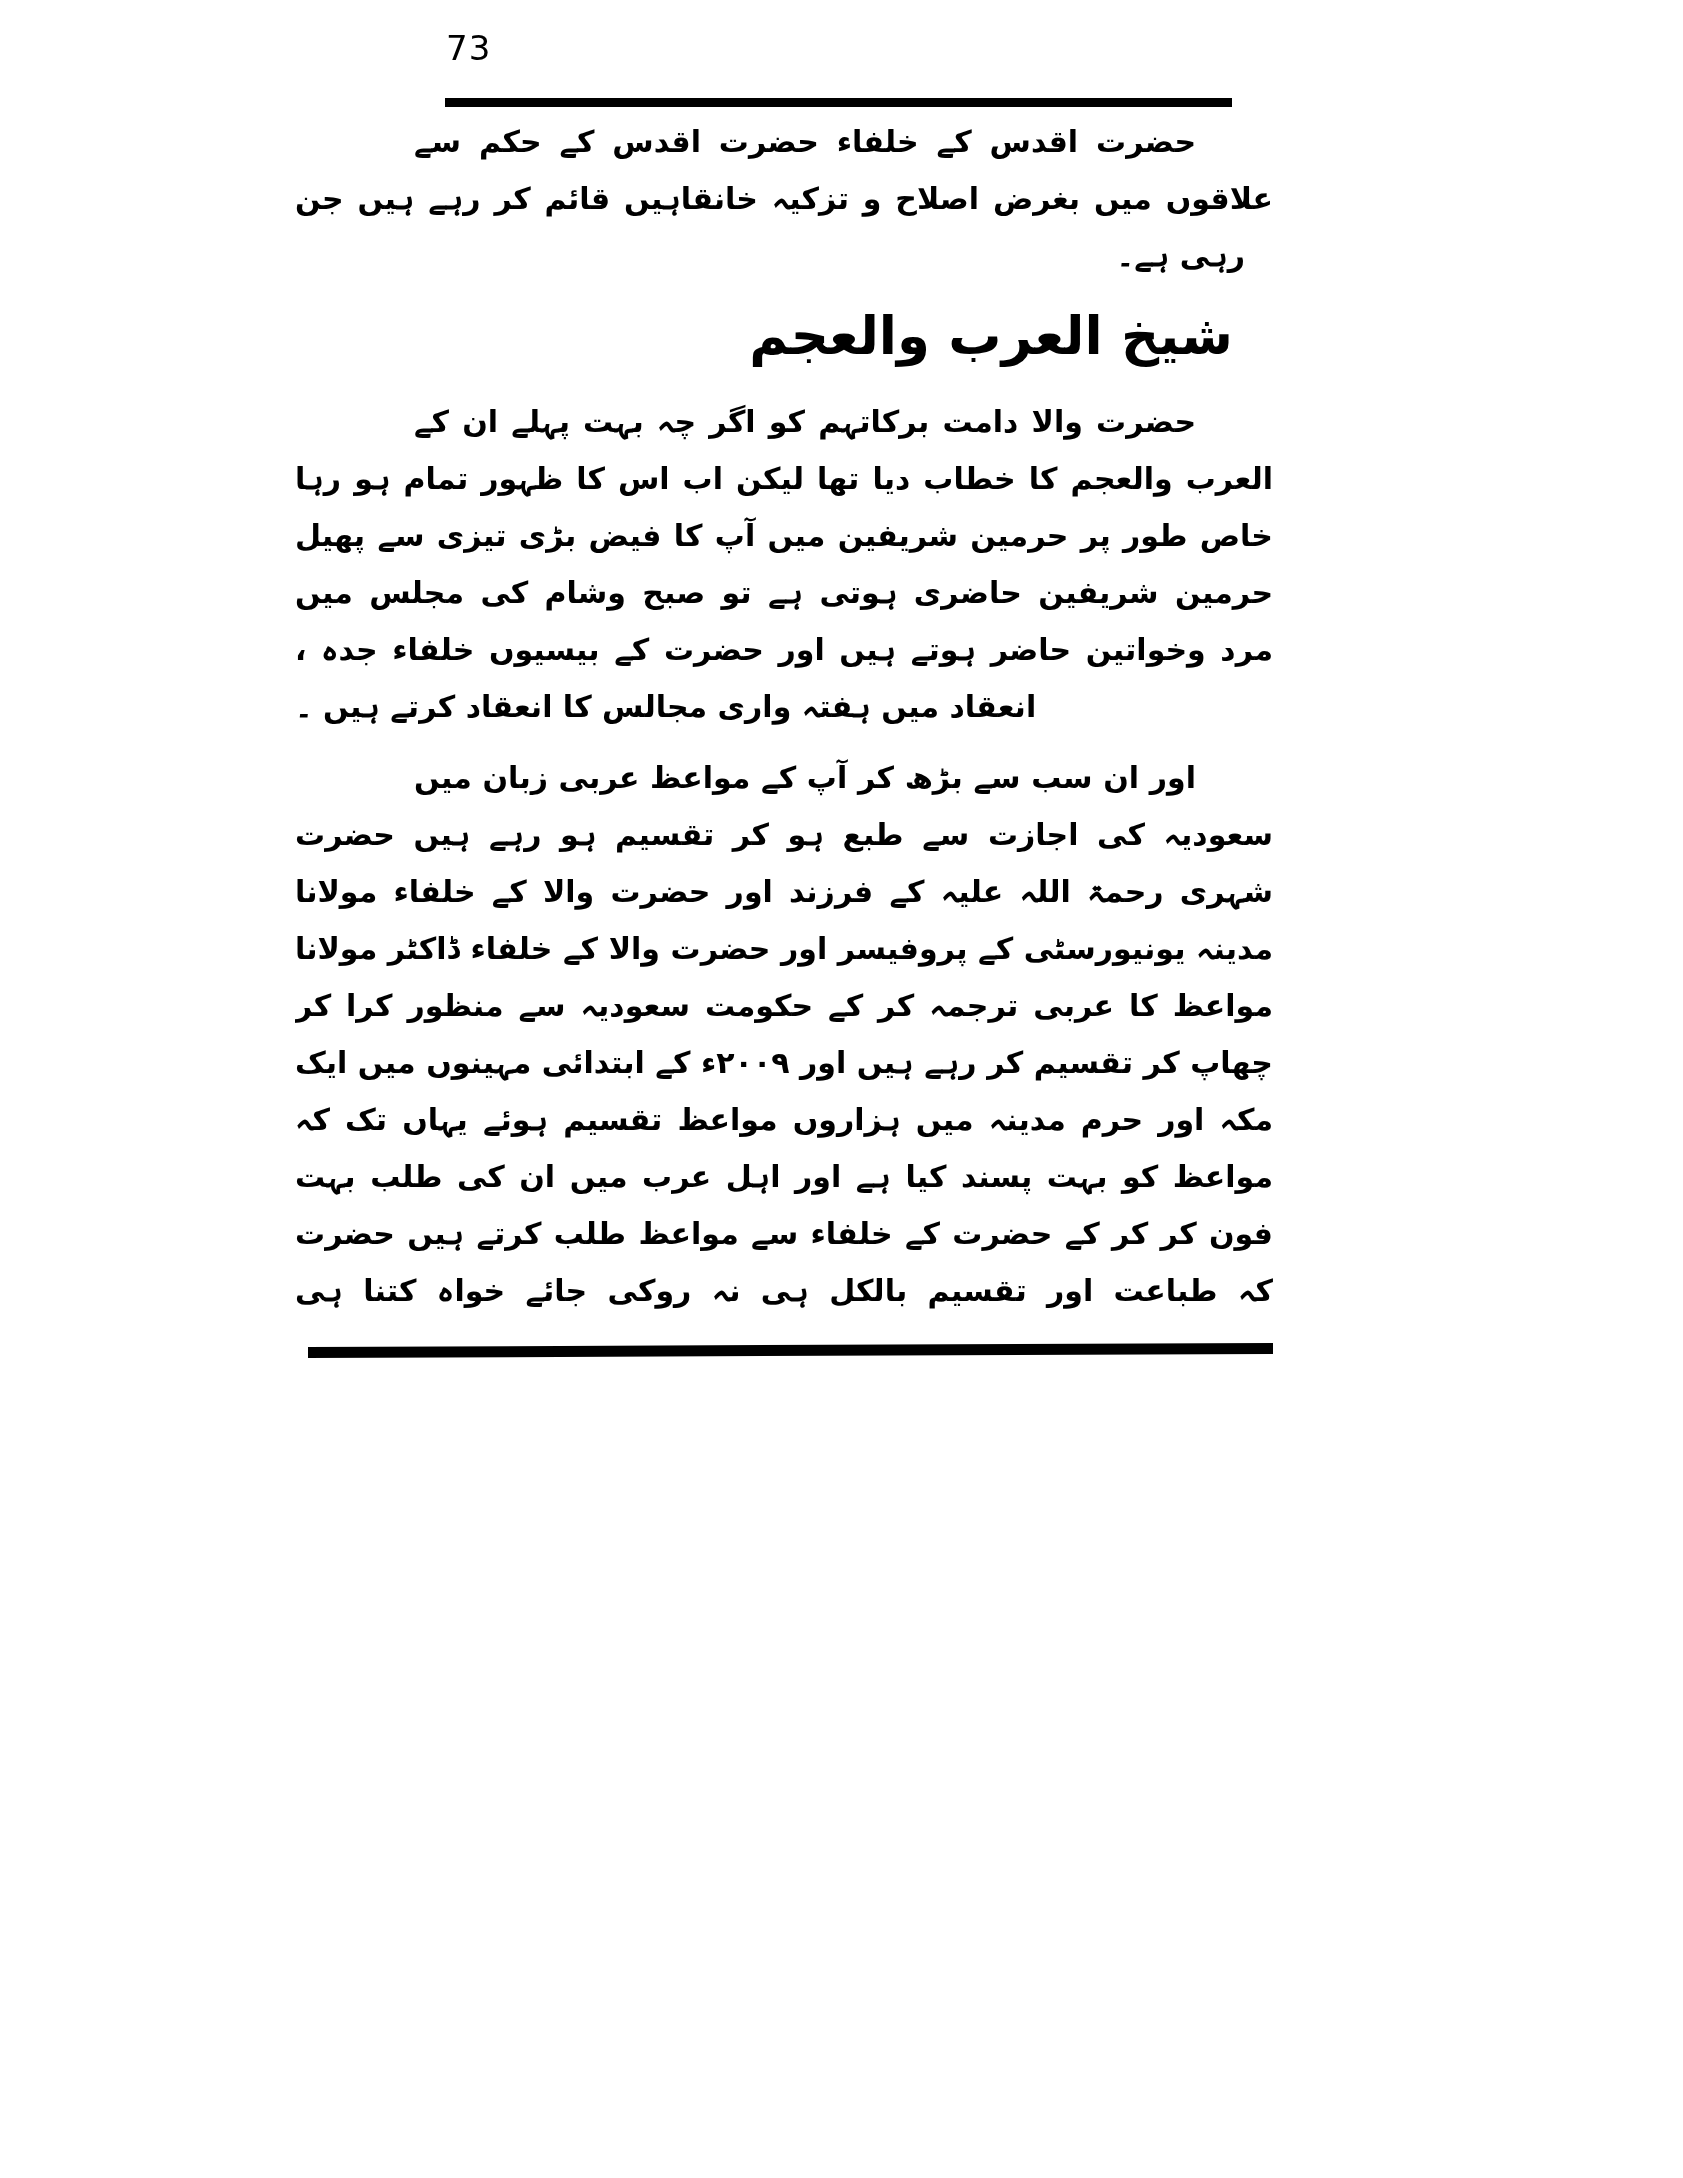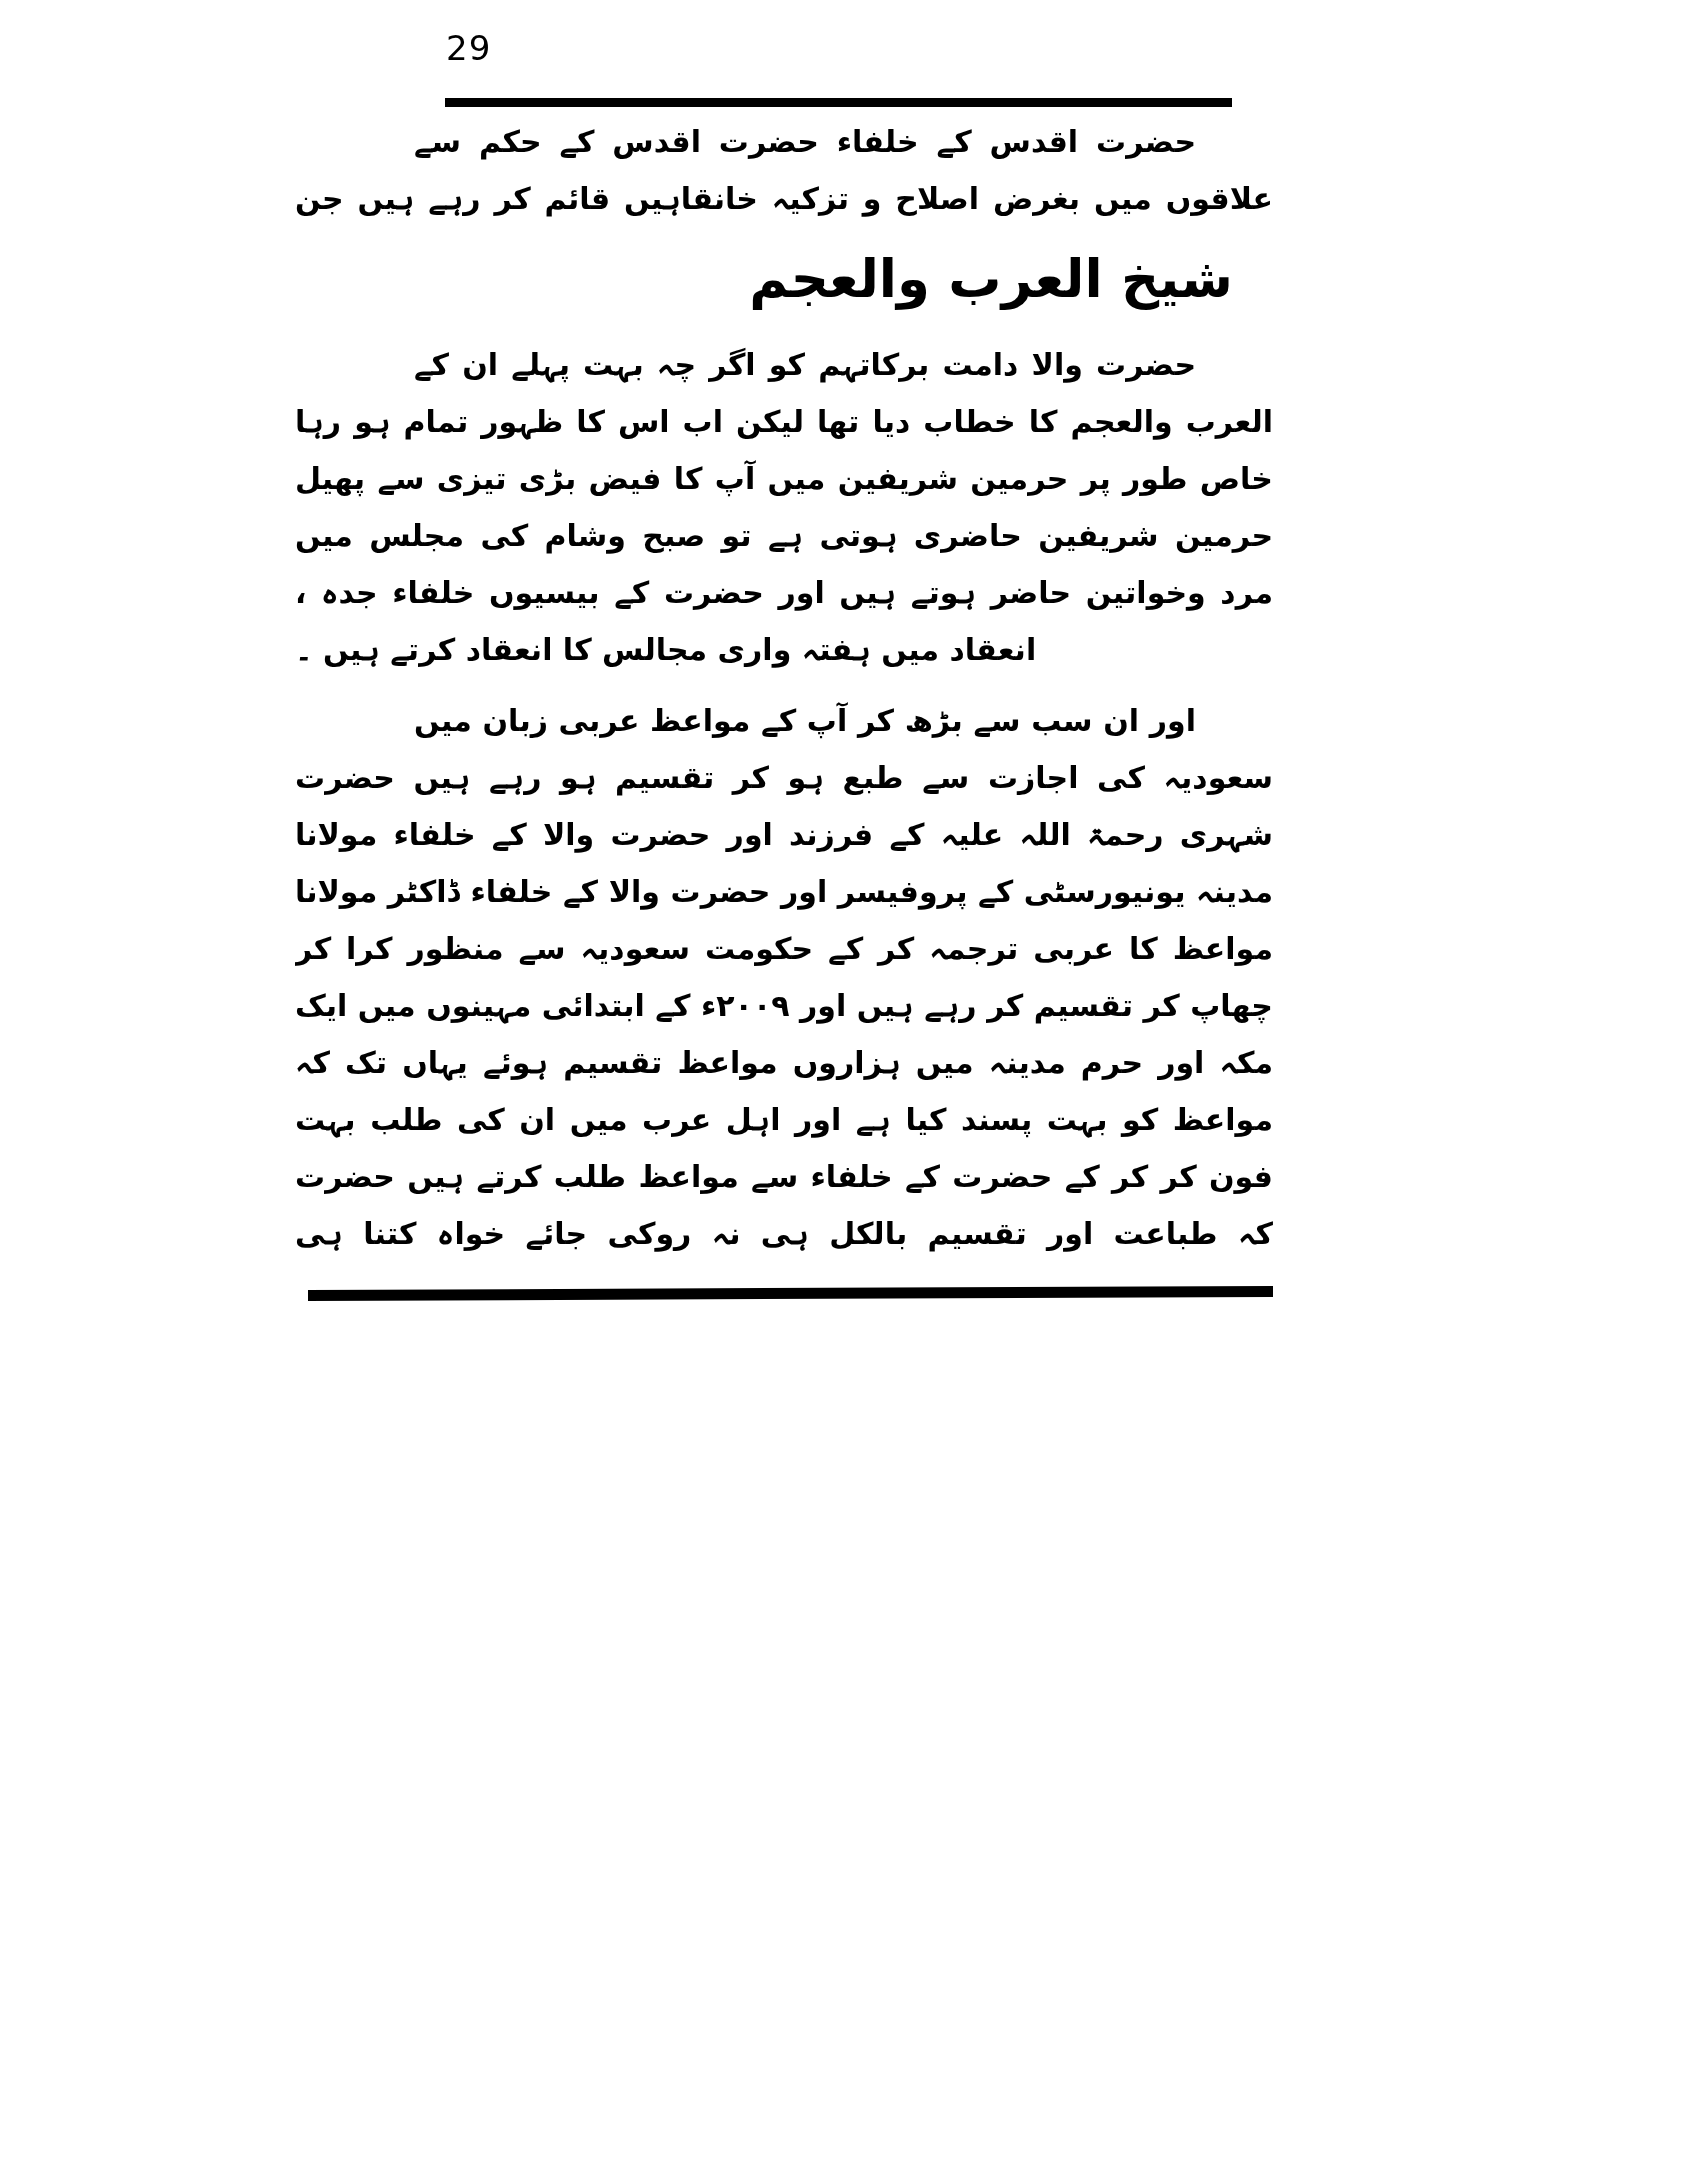--- a/index.html
+++ b/index.html
@@ -86,30 +86,31 @@
     height: 11px;
     background: #000;
     transform: rotate(-0.25deg);
   }
 </style>
 </head>
 <body>
 
 <div class="page">
 
-  <div class="page-num">29</div>
+  <div class="page-num">73</div>
 
 
   <div class="header-rule"></div>
 
   <div class="body-text" lang="ur" dir="rtl">
 
     <div class="para">
       <div class="t-line first">حضرت اقدس کے خلفاء حضرت اقدس کے حکم سے اپنے اپنے ملکوں اور</div>
       <div class="t-line">علاقوں میں بغرض اصلاح و تزکیہ خانقاہیں قائم کر رہے ہیں جن سے خلق خدا فائدہ اٹھا</div>
+      <div class="t-line end-right">رہی ہے۔</div>
     </div>
 
     <div class="section-heading">شیخ العرب والعجم</div>
 
     <div class="para">
       <div class="t-line first">حضرت والا دامت برکاتہم کو اگر چہ بہت پہلے ان کے مشائخ نے شیخ</div>
       <div class="t-line">العرب والعجم کا خطاب دیا تھا لیکن اب اس کا ظہور تمام ہو رہا ہے اور سعودی عرب میں</div>
       <div class="t-line">خاص طور پر حرمین شریفین میں آپ کا فیض بڑی تیزی سے پھیل رہا ہے آپ کی جب</div>
       <div class="t-line">حرمین شریفین حاضری ہوتی ہے تو صبح وشام کی مجلس میں سینکڑوں کی تعداد میں</div>
       <div class="t-line">مرد وخواتین حاضر ہوتے ہیں اور حضرت کے بیسیوں خلفاء جدہ ، مکہ ، مدینہ اور دیگر</div>

